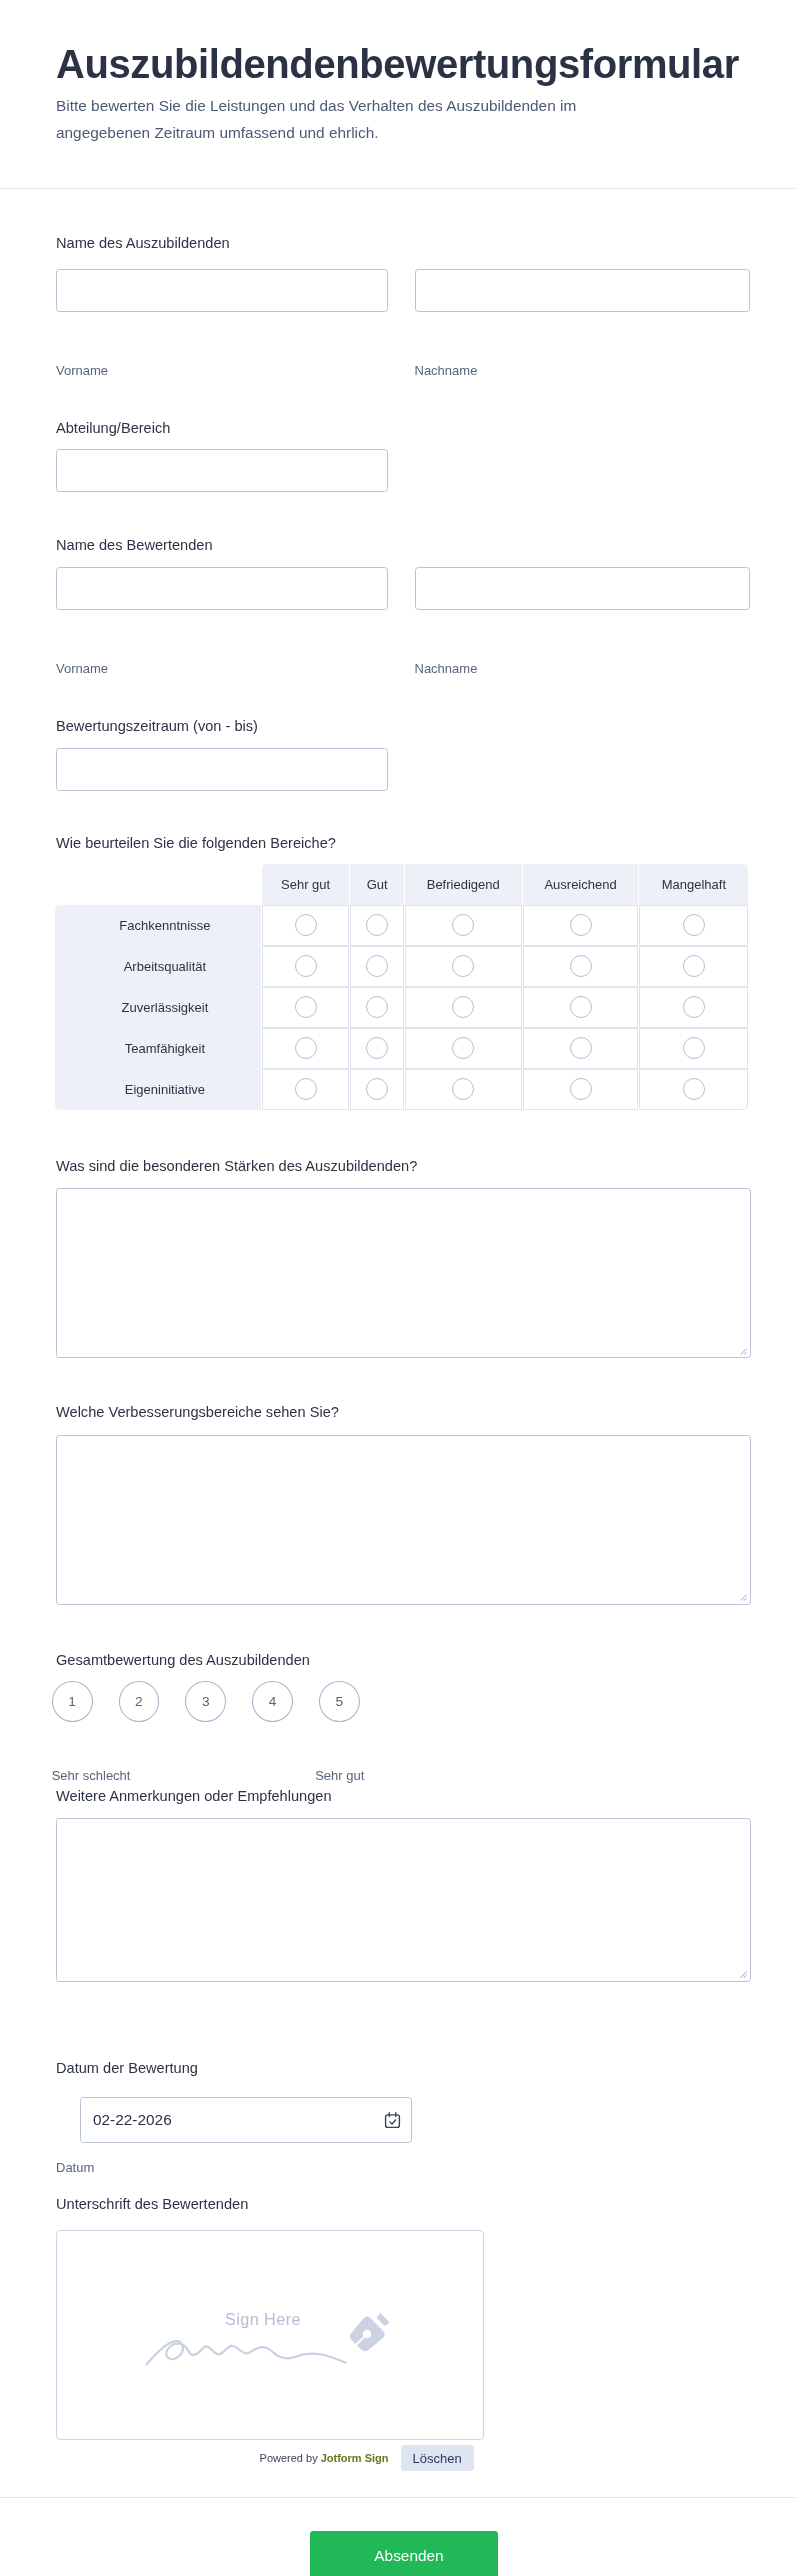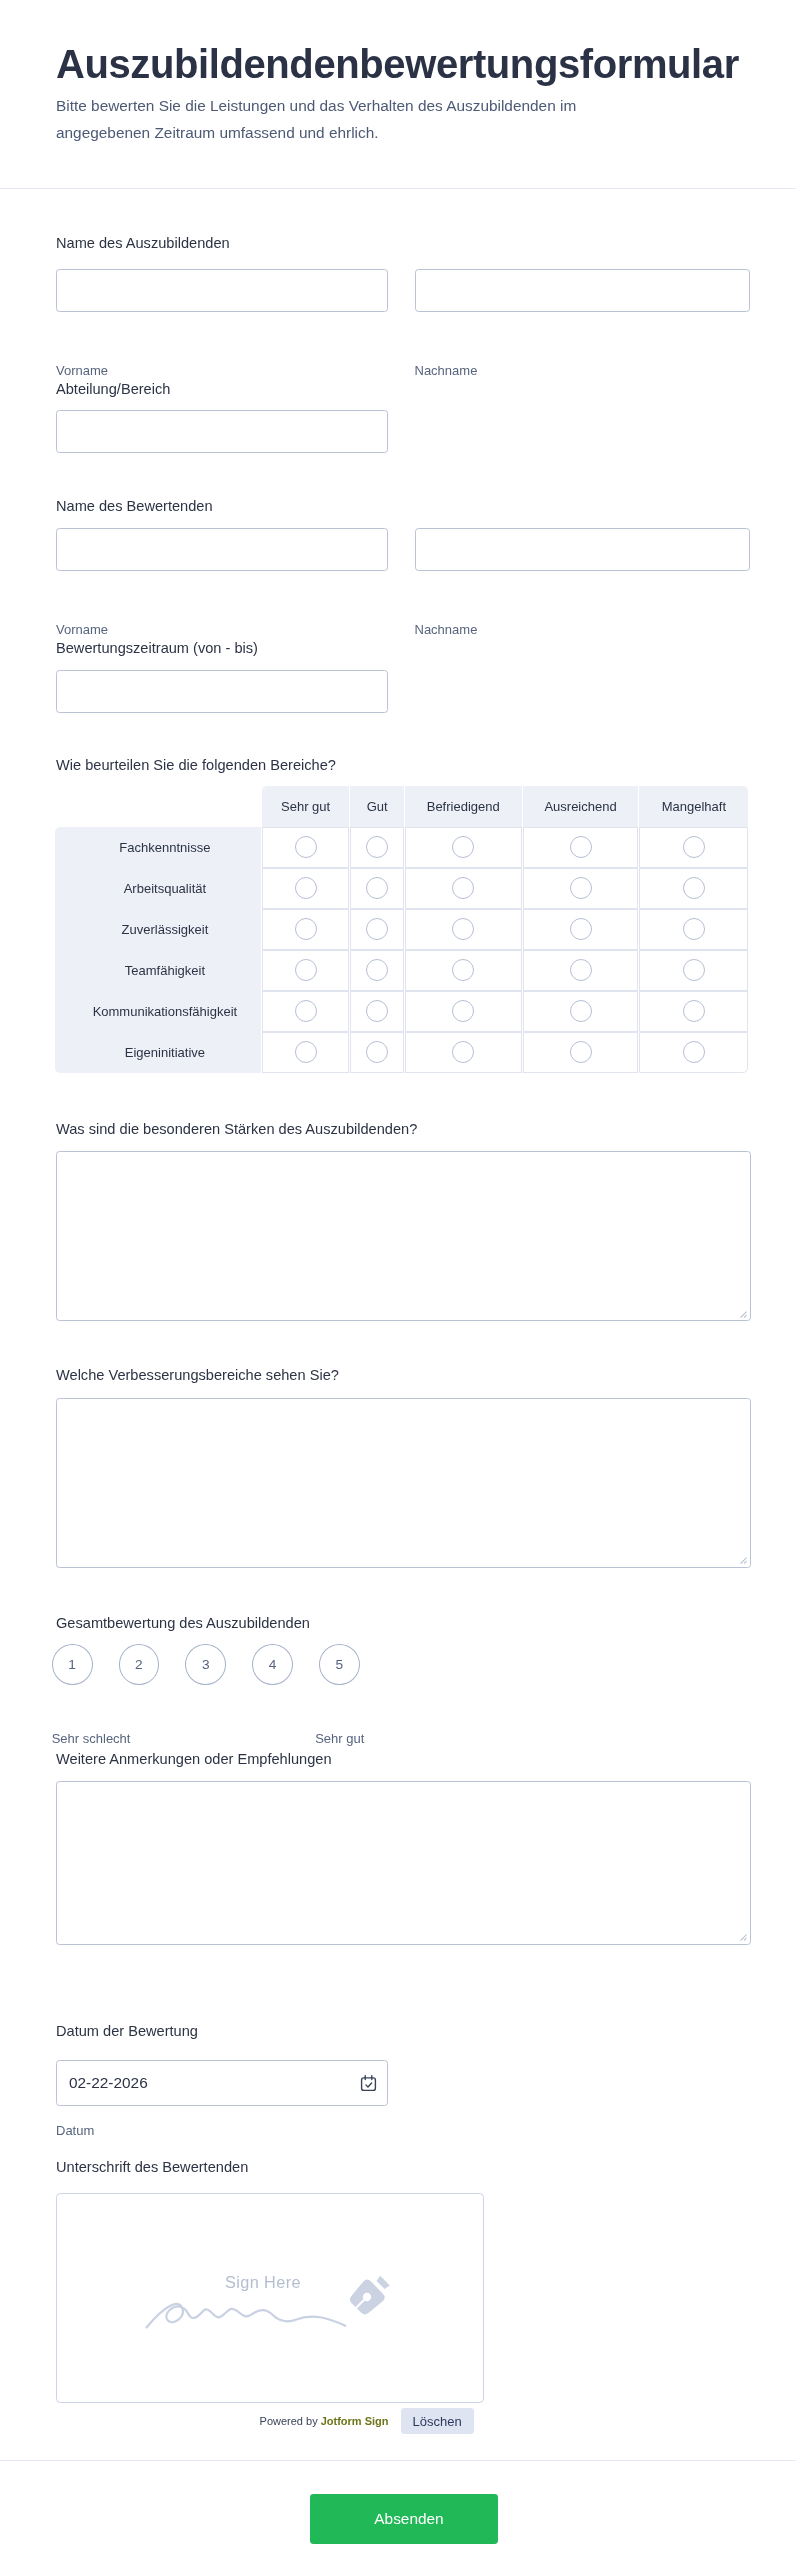--- a/index.html
+++ b/index.html
@@ -18,21 +18,21 @@
   .q-label { font-size:14.6px; font-weight:500; color:#2c3345; line-height:20.5px; }
   .sub-label { font-size:13px; color:#57647e; line-height:17px;margin-top:38px; }
 
   .cols2 { display:grid; grid-template-columns:332px 335px; column-gap:26.5px; }
   .text-input {
     width:100%; height:43px; border:0.9px solid #bac3d3; border-radius:3.4px;
     background:#fff; font-family:inherit; font-size:13.7px; color:#2c3345; padding:0 10.3px; outline:none;
   }
   .w-half { width:332px; }
 
-  .mt-q { }
+  .mt-q { margin-top:39px; }
 
   
   table.matrix { border-collapse:separate; border-spacing:1.7px 0.9px; width:695px; margin-top:10.3px; margin-left:-1.7px; }
   table.matrix th, table.matrix td { height:41px; font-weight:400; }
   table.matrix th.opt { background:#edf0f7; font-size:13px; font-weight:500; color:#2c3345; text-align:center; padding:0 5.1px; }
   table.matrix td.rowlab { background:#edf0f7; font-size:13px; color:#2c3345; text-align:center; padding-left:13.7px; }
   table.matrix td.cell { background:#fff; border:0.9px solid #e0e4ee; text-align:center; }
   .radio {
     display:inline-block; width:22px; height:22px; border-radius:50%;
     border:0.9px solid #b6c0d4; background:#fff; vertical-align:middle; cursor:pointer;
@@ -56,21 +56,21 @@
   .scale-circle {
     width:41px; height:41px; border-radius:50%; border:0.9px solid #a5b1c9; background:#fff;
     display:flex; align-items:center; justify-content:center;
     font-size:13.7px; color:#57647e; cursor:pointer;
   }
   .scale-labels { position:relative; width:308px; margin-left:-4.3px; margin-top:6.8px; height:17px; }
   .scale-min { position:absolute; left:0; top:0; }
   .scale-max { position:absolute; left:247px; width:82px; top:0; text-align:center; }
 
   
-  .date-wrap { position:relative; width:332px; margin-top:19px; }
+  .date-wrap { position:relative; width:332px; margin-top:19px;margin-left:24px; }
   .date-input {
     width:100%; height:46px; border:0.9px solid #bac3d3; border-radius:3.4px;
     font-family:inherit; font-size:15.4px; color:#2c3345; padding:0 38px 0 12px; outline:none;
   }
   .cal-btn { position:absolute; right:10.3px; top:13.7px; width:19px; height:19px; border:none; background:transparent; cursor:pointer; padding:0; }
 
   
   .sig-box {
     margin-top:15.4px; width:428px; height:210px; border:0.9px solid #ccd5e5; border-radius:4.3px;
     position:relative; background:#fff; cursor:crosshair;
@@ -201,28 +201,20 @@
       </tr>
       <tr>
         <td class="rowlab">Teamfähigkeit</td>
         <td class="cell"><span class="radio"></span></td>
         <td class="cell"><span class="radio"></span></td>
         <td class="cell"><span class="radio"></span></td>
         <td class="cell"><span class="radio"></span></td>
         <td class="cell"><span class="radio"></span></td>
       </tr>
       <tr>
-        <td class="rowlab">Kommunikationsfähigkeit</td>
-        <td class="cell"><span class="radio"></span></td>
-        <td class="cell"><span class="radio"></span></td>
-        <td class="cell"><span class="radio"></span></td>
-        <td class="cell"><span class="radio"></span></td>
-        <td class="cell"><span class="radio"></span></td>
-      </tr>
-      <tr>
         <td class="rowlab corner-bl">Eigeninitiative</td>
         <td class="cell"><span class="radio"></span></td>
         <td class="cell"><span class="radio"></span></td>
         <td class="cell"><span class="radio"></span></td>
         <td class="cell"><span class="radio"></span></td>
         <td class="cell corner-br"><span class="radio"></span></td>
       </tr>
     </tbody>
       </table>
 

